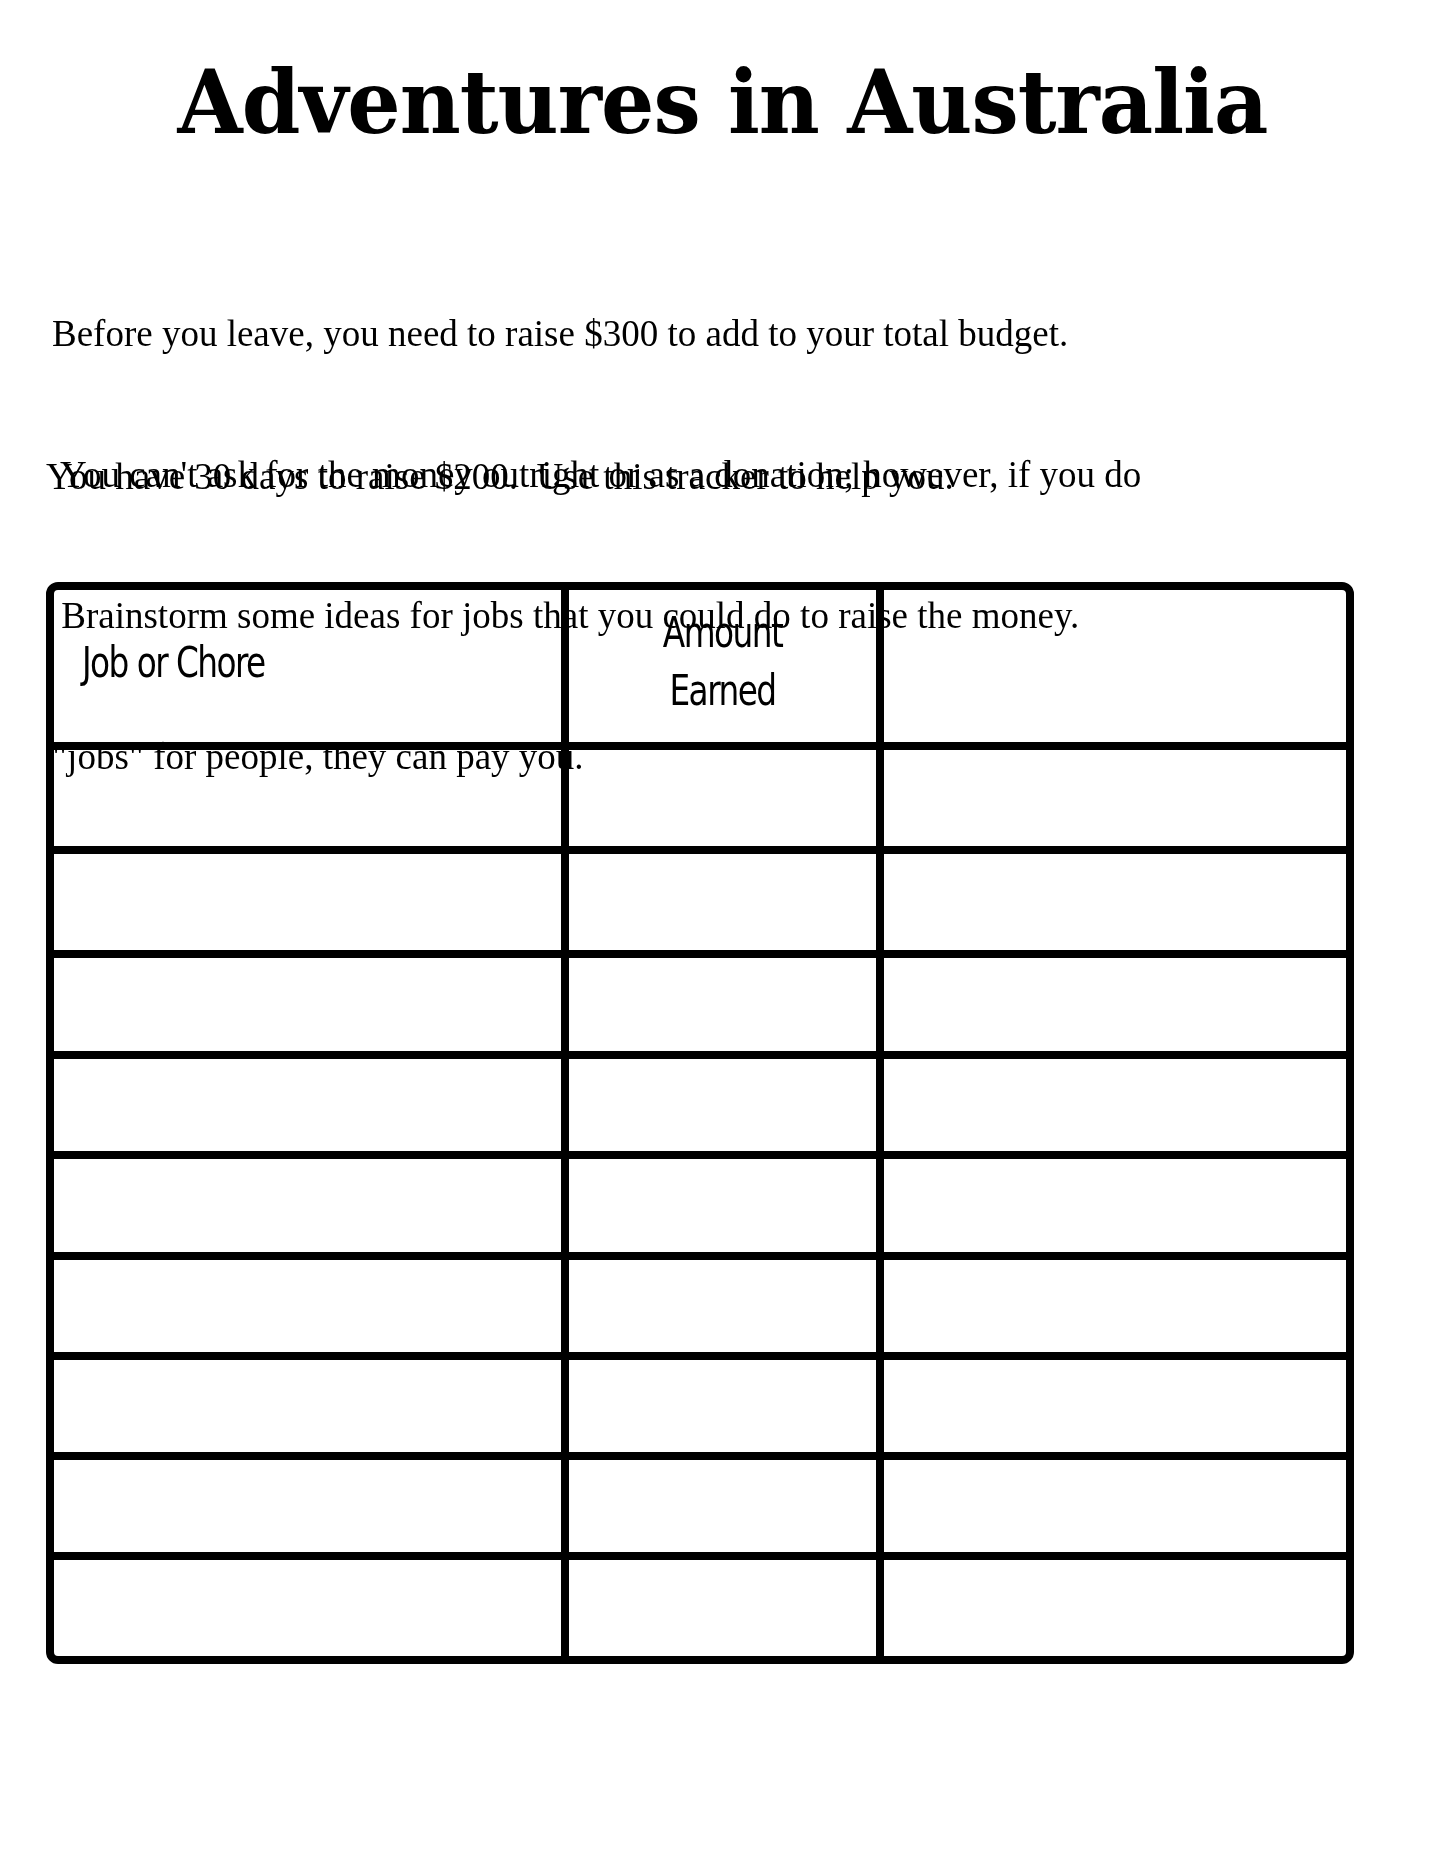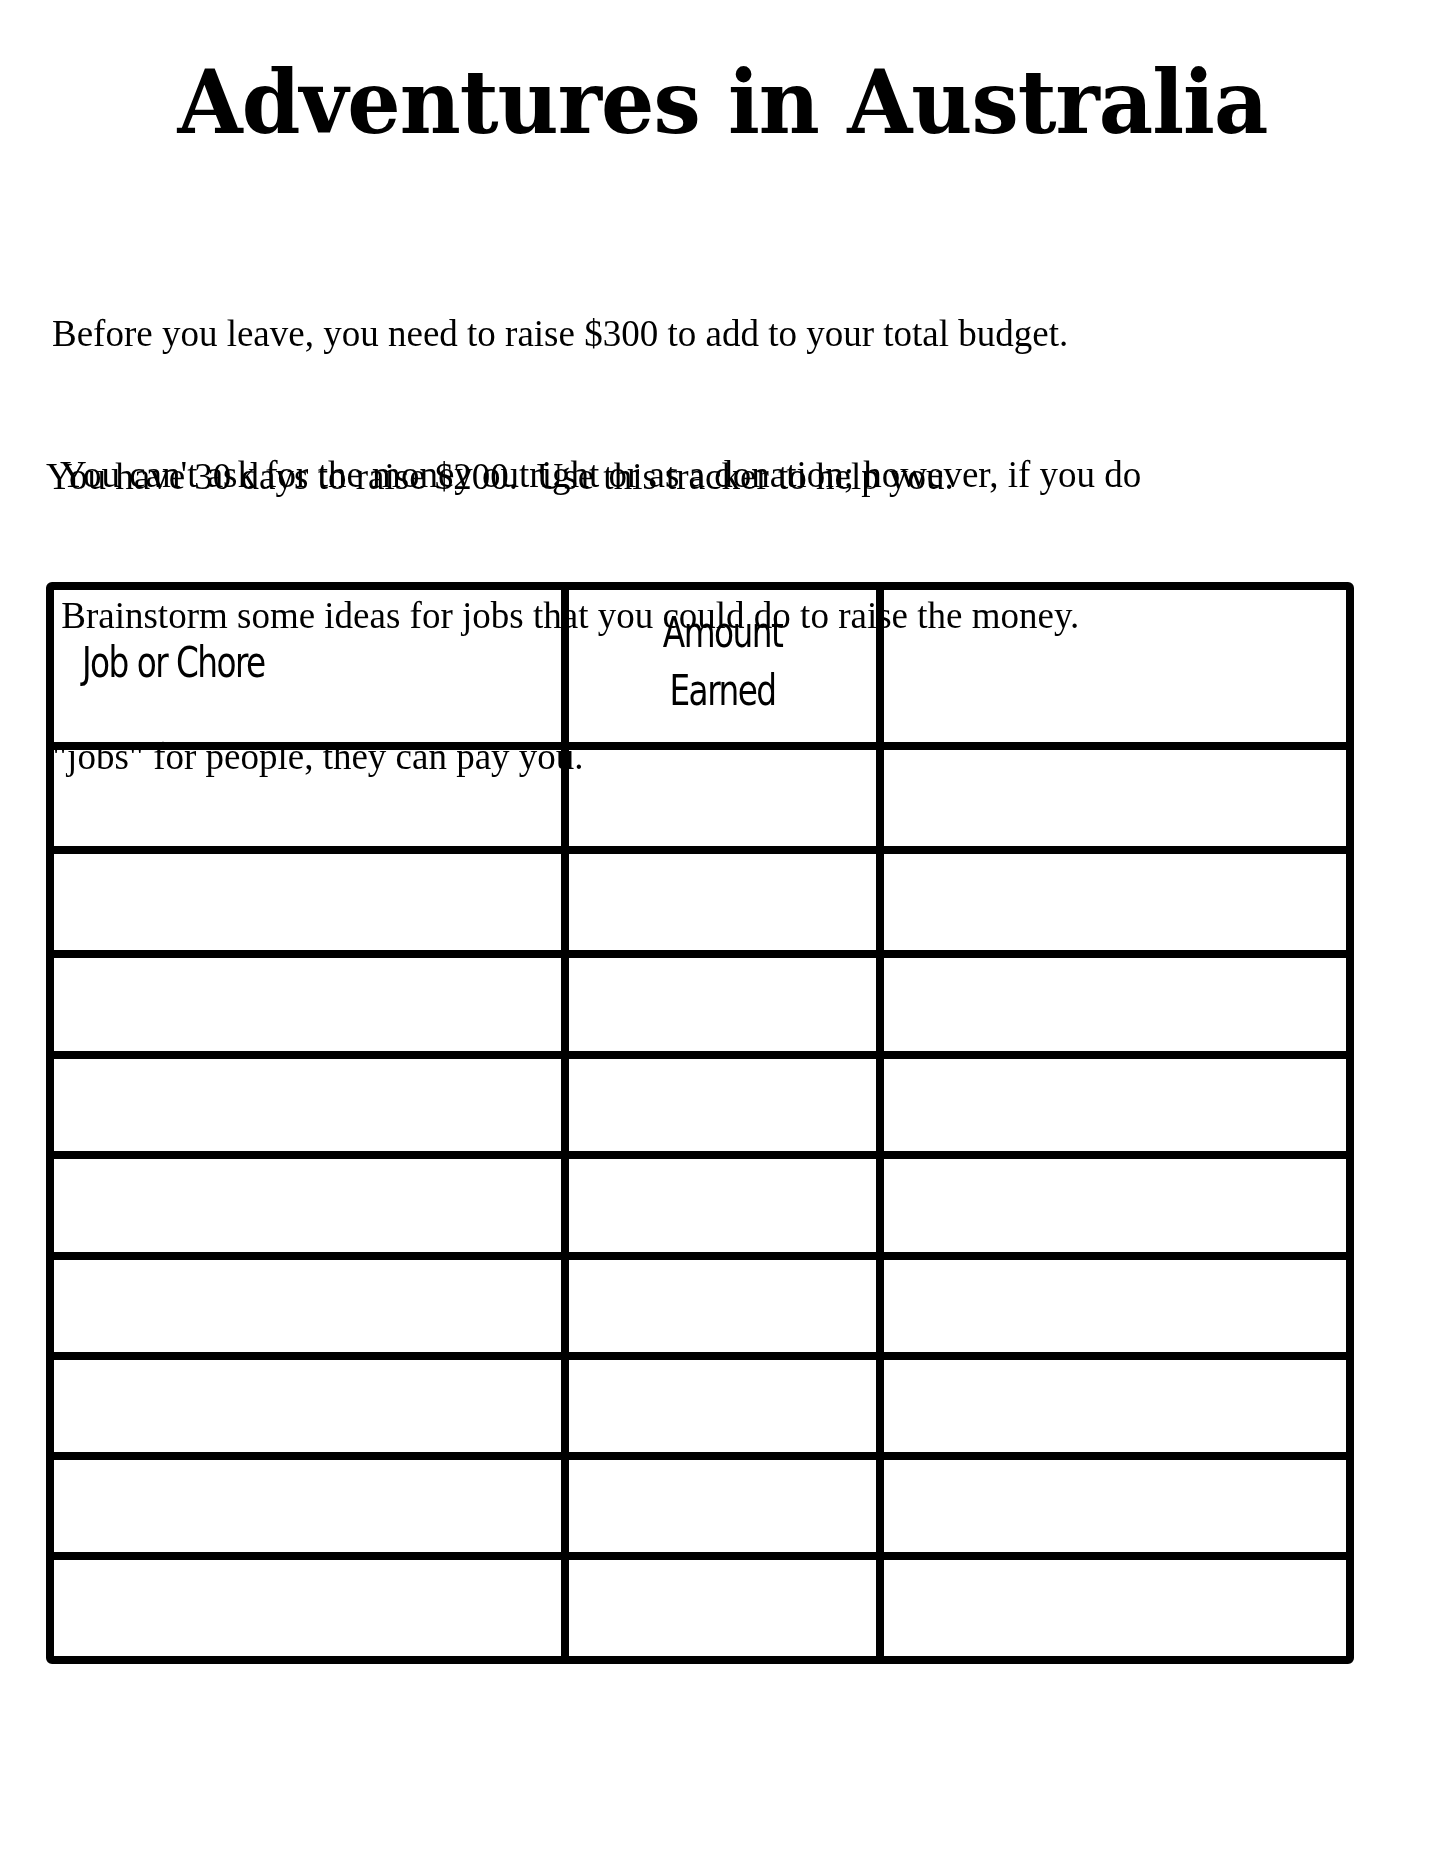--- a/index.html
+++ b/index.html
@@ -30,21 +30,21 @@
       font-family: "Liberation Serif", serif;
       font-size: 37px;
       line-height: 47px;
       white-space: pre;
     }
     .tracker {
       position: absolute; left: 46px; top: 582px;
       width: 1308px; height: 1082px;
       box-sizing: border-box;
       border: 8px solid #000;
-      border-radius: 6px;
+      border-radius: 12px;
     }
     .row {
       position: absolute; left: 0; right: 0;
       box-sizing: border-box;
       border-bottom: 8px solid #000;
       display: flex;
     }
     .row.last { border-bottom: none; }
     .cell {
       box-sizing: border-box;

